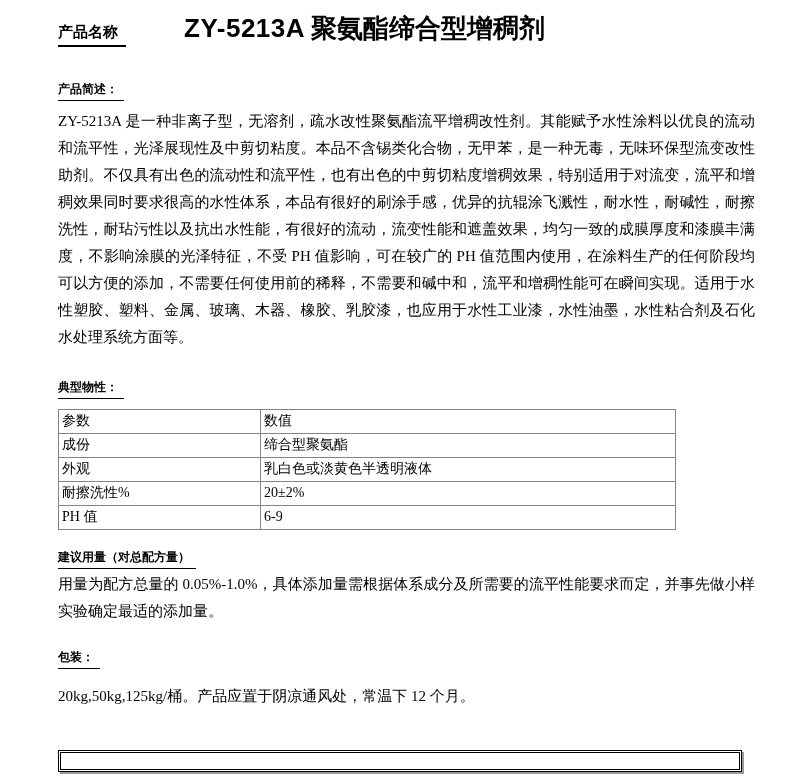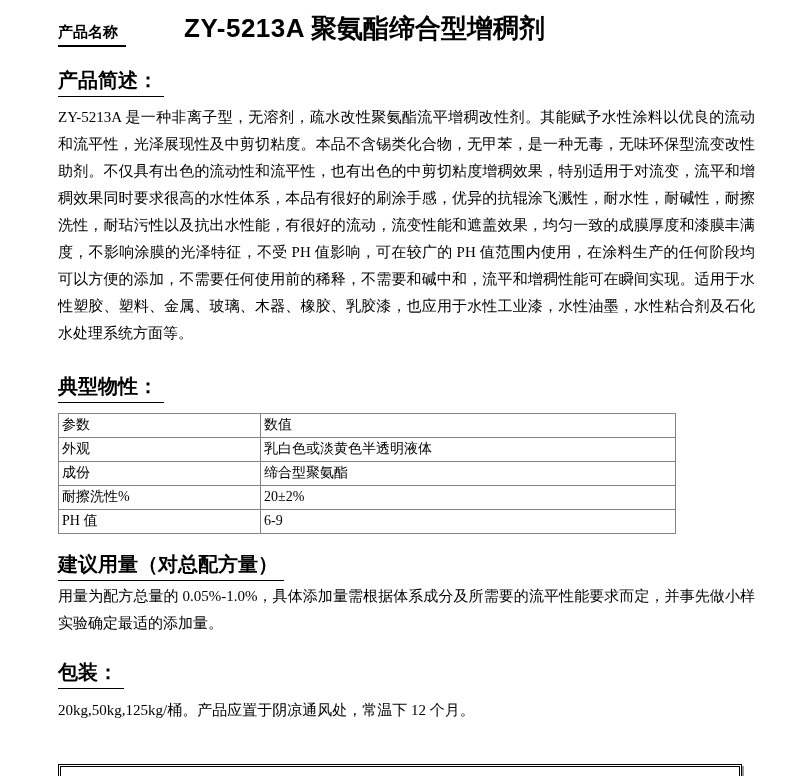--- a/index.html
+++ b/index.html
@@ -15,21 +15,21 @@
     height: 776px;
     background: #ffffff;
     box-sizing: border-box;
     padding: 14px 34px 0 58px;
     overflow: hidden;
   }
   
   .doc-header {
     display: flex;
     align-items: baseline;
-    margin-bottom: 20px;
+    margin-bottom: 32px;
   }
   .product-name-label {
     font-size: 15px;
     font-weight: bold;
     border-bottom: 2px solid #000;
     padding: 0 8px 3px 0;
     margin-right: 58px;
     white-space: nowrap;
   }
   .doc-title {
@@ -40,21 +40,21 @@
   }
   .doc-title .title-code {
     font-family: "Liberation Sans", "DejaVu Sans", sans-serif;
     font-weight: 900;
     letter-spacing: 0.5px;
     margin-right: 6px;
   }
   
   .section-heading {
     display: inline-block;
-    font-size: 20px;
+    font-size: 12px;
     font-weight: bold;
     border-bottom: 1.5px solid #000;
     padding: 0 6px 2px 0;
     margin: 0 0 7px 0;
   }
   
   .body-text {
     font-size: 15px;
     line-height: 27px;
     text-align: justify;
@@ -79,21 +79,21 @@
     overflow: hidden;
     white-space: nowrap;
   }
   table.props-table col.c1 { width: 202px; }
   
   .dosage-block { margin-bottom: 22px; margin-top: 7px; }
   .dosage-block .section-heading { margin-bottom: 2px; }
   .dosage-block .body-text { width: 697px; }
   
   .packaging-block { margin-bottom: 40px; }
-  .packaging-block .section-heading { margin-bottom: 8px; }
+  .packaging-block .section-heading { margin-bottom: 14px; }
   
   .notice-box {
     width: 684px;
     box-sizing: border-box;
     border: 3px double #000;
     box-shadow: 2px 2px 0 #9a9a9a;
     padding: 7px 12px 9px 12px;
     font-size: 15px;
     line-height: 27px;
     text-align: justify;
@@ -126,26 +126,26 @@
       <colgroup>
           <col class="c1">
           <col>
         </colgroup>
       <tbody>
         <tr>
           <td>参数</td>
           <td>数值</td>
         </tr>
         <tr>
+          <td>成份</td>
+          <td>缔合型聚氨酯</td>
+        </tr>
+        <tr>
           <td>外观</td>
           <td>乳白色或淡黄色半透明液体</td>
-        </tr>
-        <tr>
-          <td>成份</td>
-          <td>缔合型聚氨酯</td>
         </tr>
         <tr>
           <td>耐擦洗性%</td>
           <td>20±2%</td>
         </tr>
         <tr>
           <td>PH 值</td>
           <td>6-9</td>
         </tr>
       </tbody>

